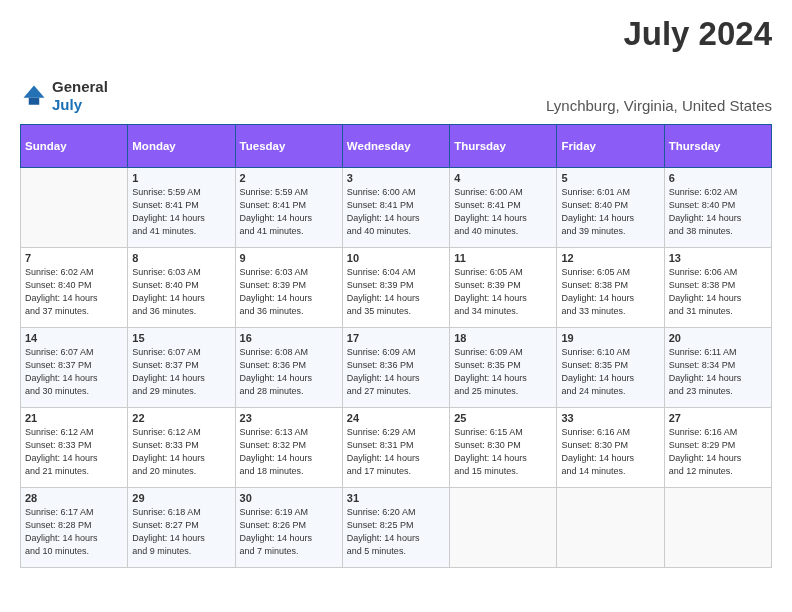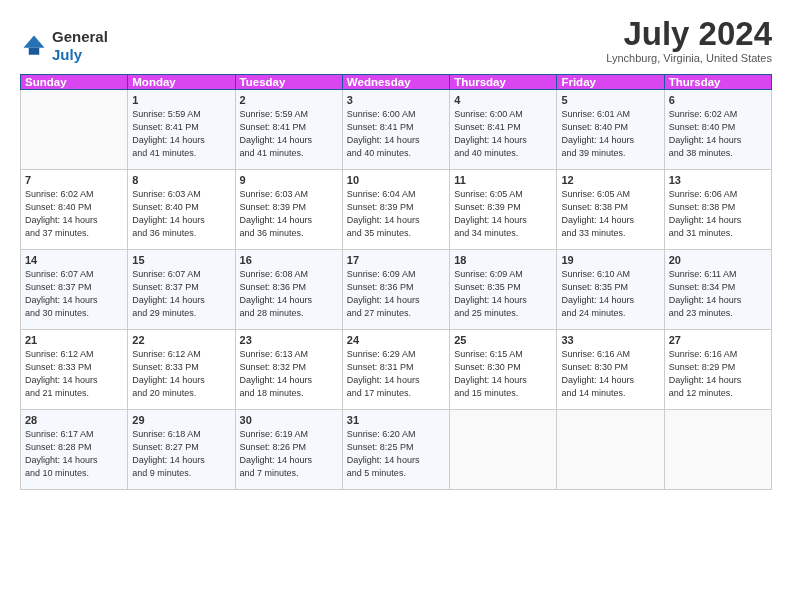--- a/index.html
+++ b/index.html
@@ -39,34 +39,35 @@
     .title-block {
       text-align: right;
     }
     .month-title {
       font-size: 33px;
       font-weight: bold;
       color: #333;
       line-height: 1.1;
     }
     .location {
-      font-size: 11px;
+      font-size: 15px;
       color: #555;
+      margin-top: 45px;
     }
     table {
       width: 100%;
       border-collapse: collapse;
       table-layout: fixed;
     }
     thead tr th {
-      background-color: #d946ef;
+      background-color: #8b5cf6;
       color: #fff;
       font-size: 11.5px;
       font-weight: bold;
-      padding: 1px 4px;
+      padding: 15px 4px;
       text-align: left;
       border: 1px solid #1a5a9a;
     }
     tbody tr td {
       vertical-align: top;
       border: 1px solid #ccc;
       padding: 4px 4px;
       font-size: 9.5px;
       color: #333;
       height: 80px;

